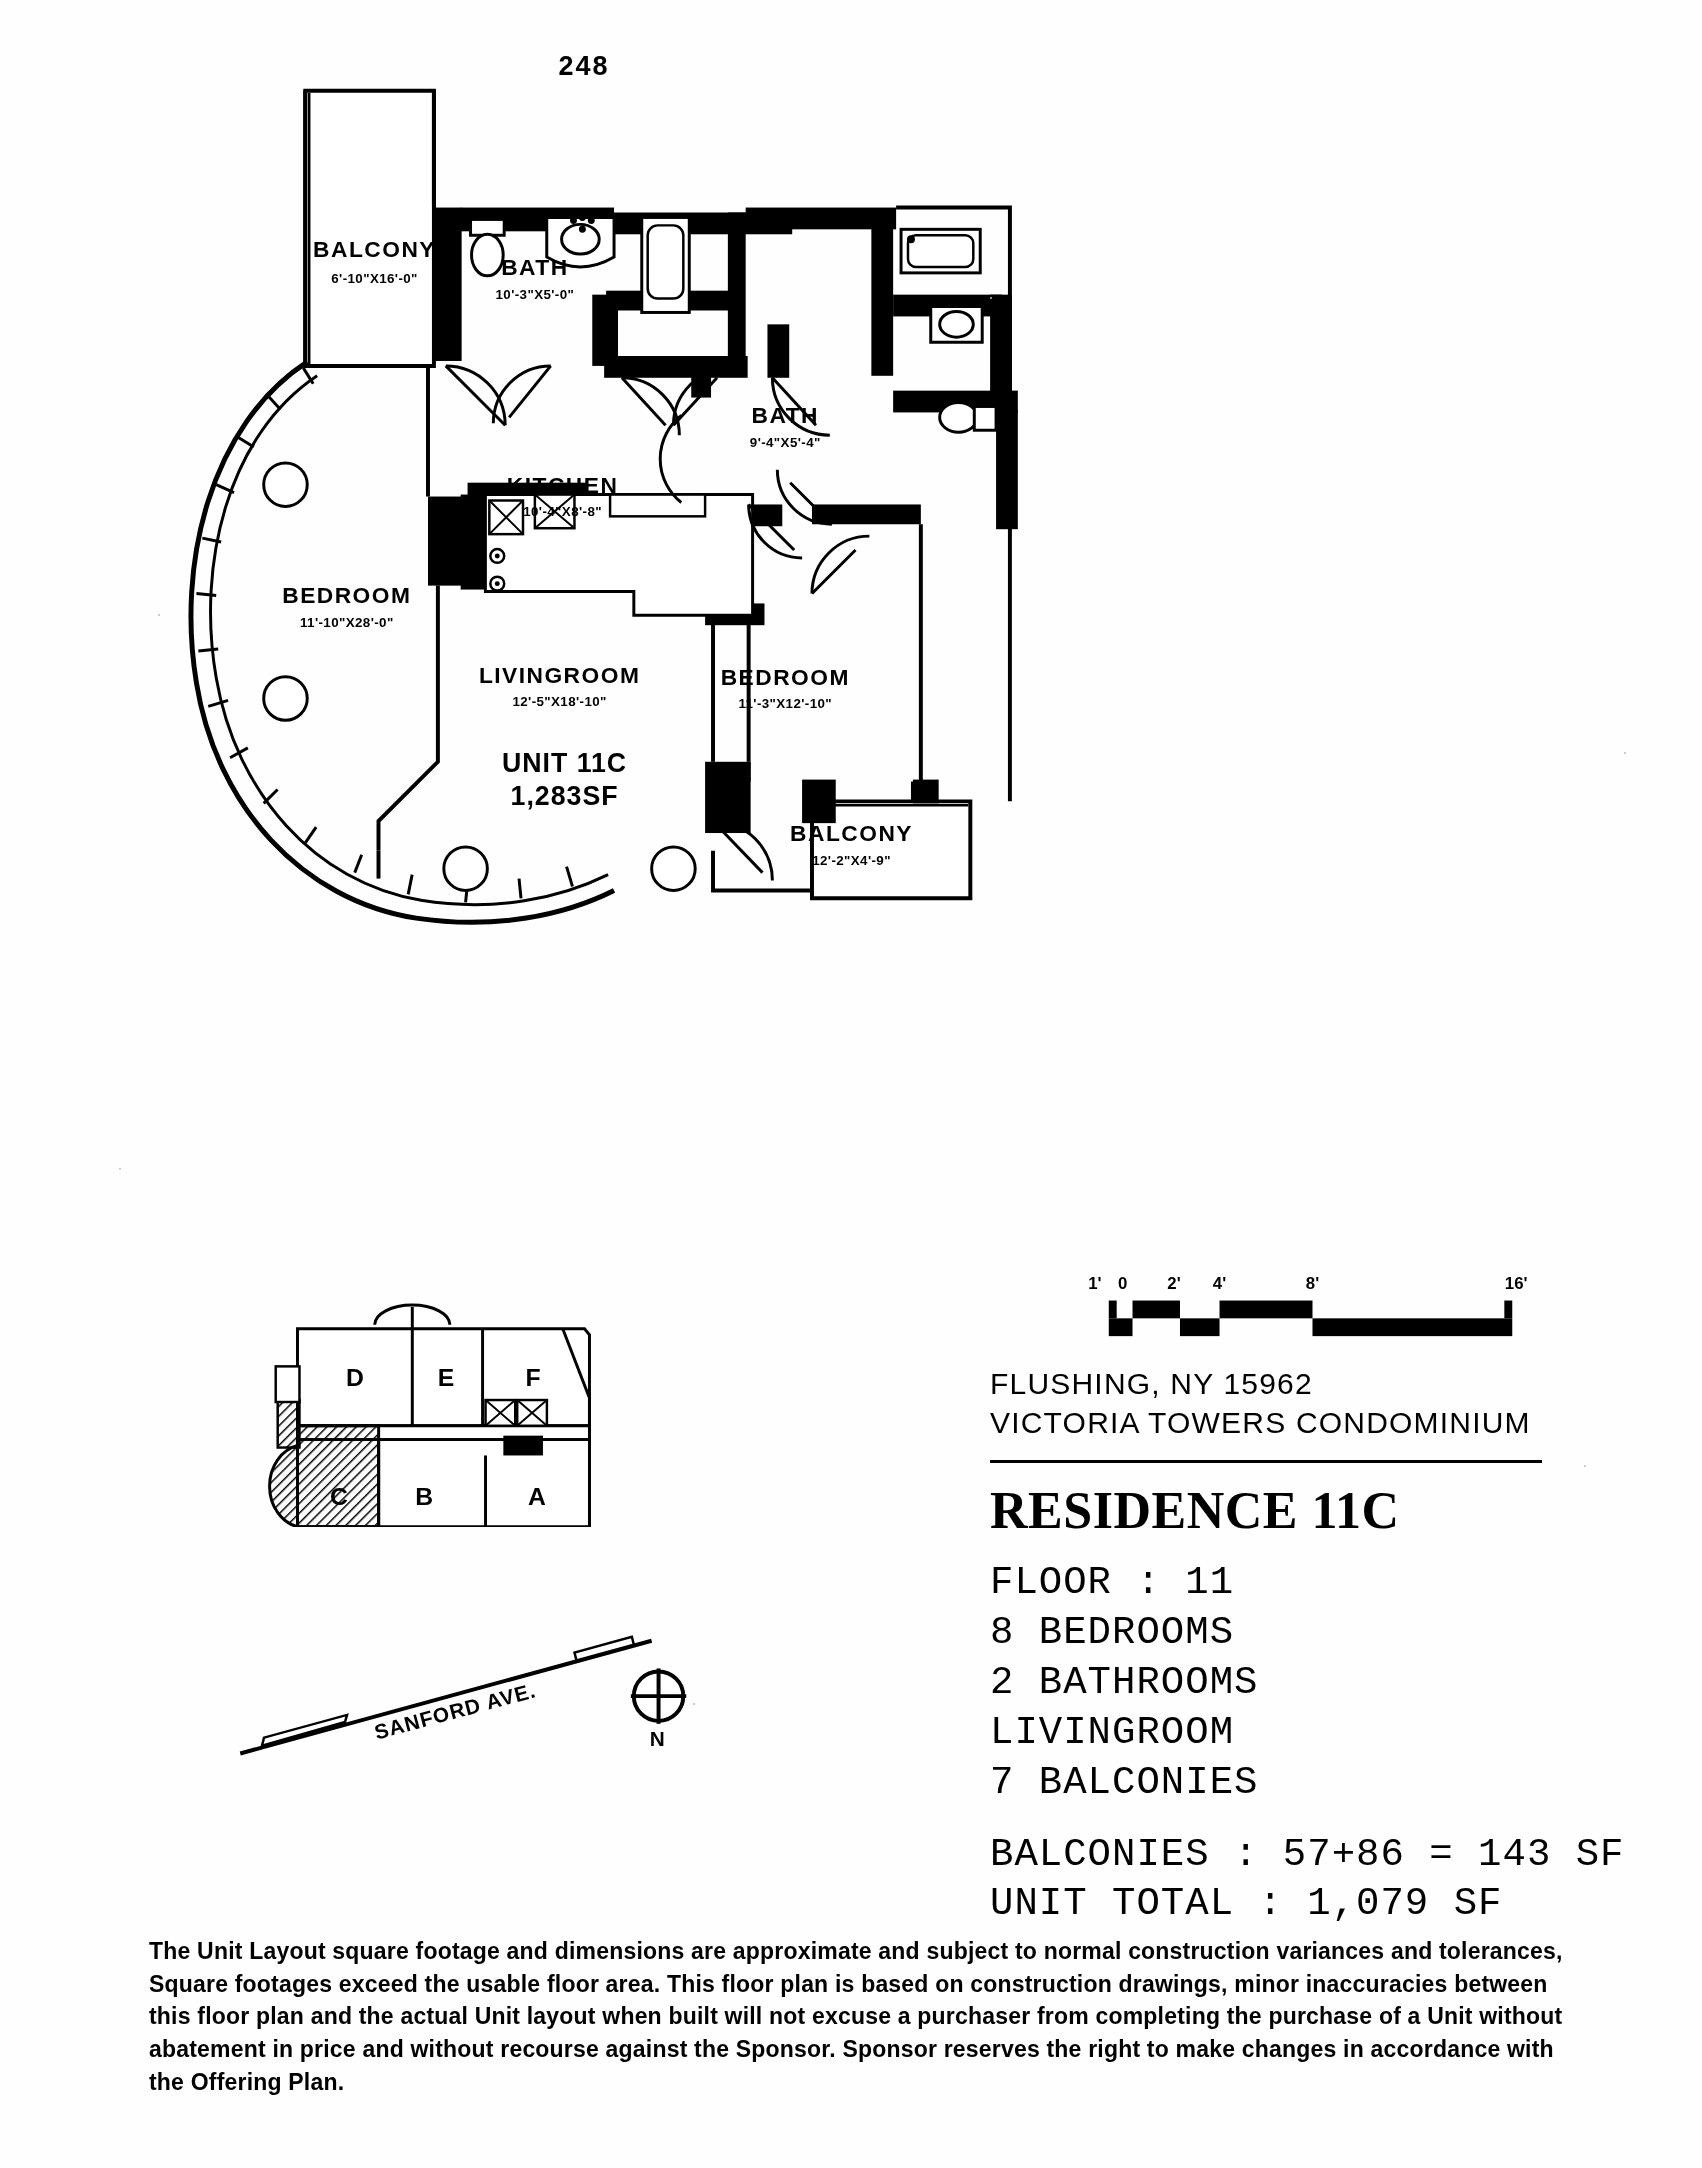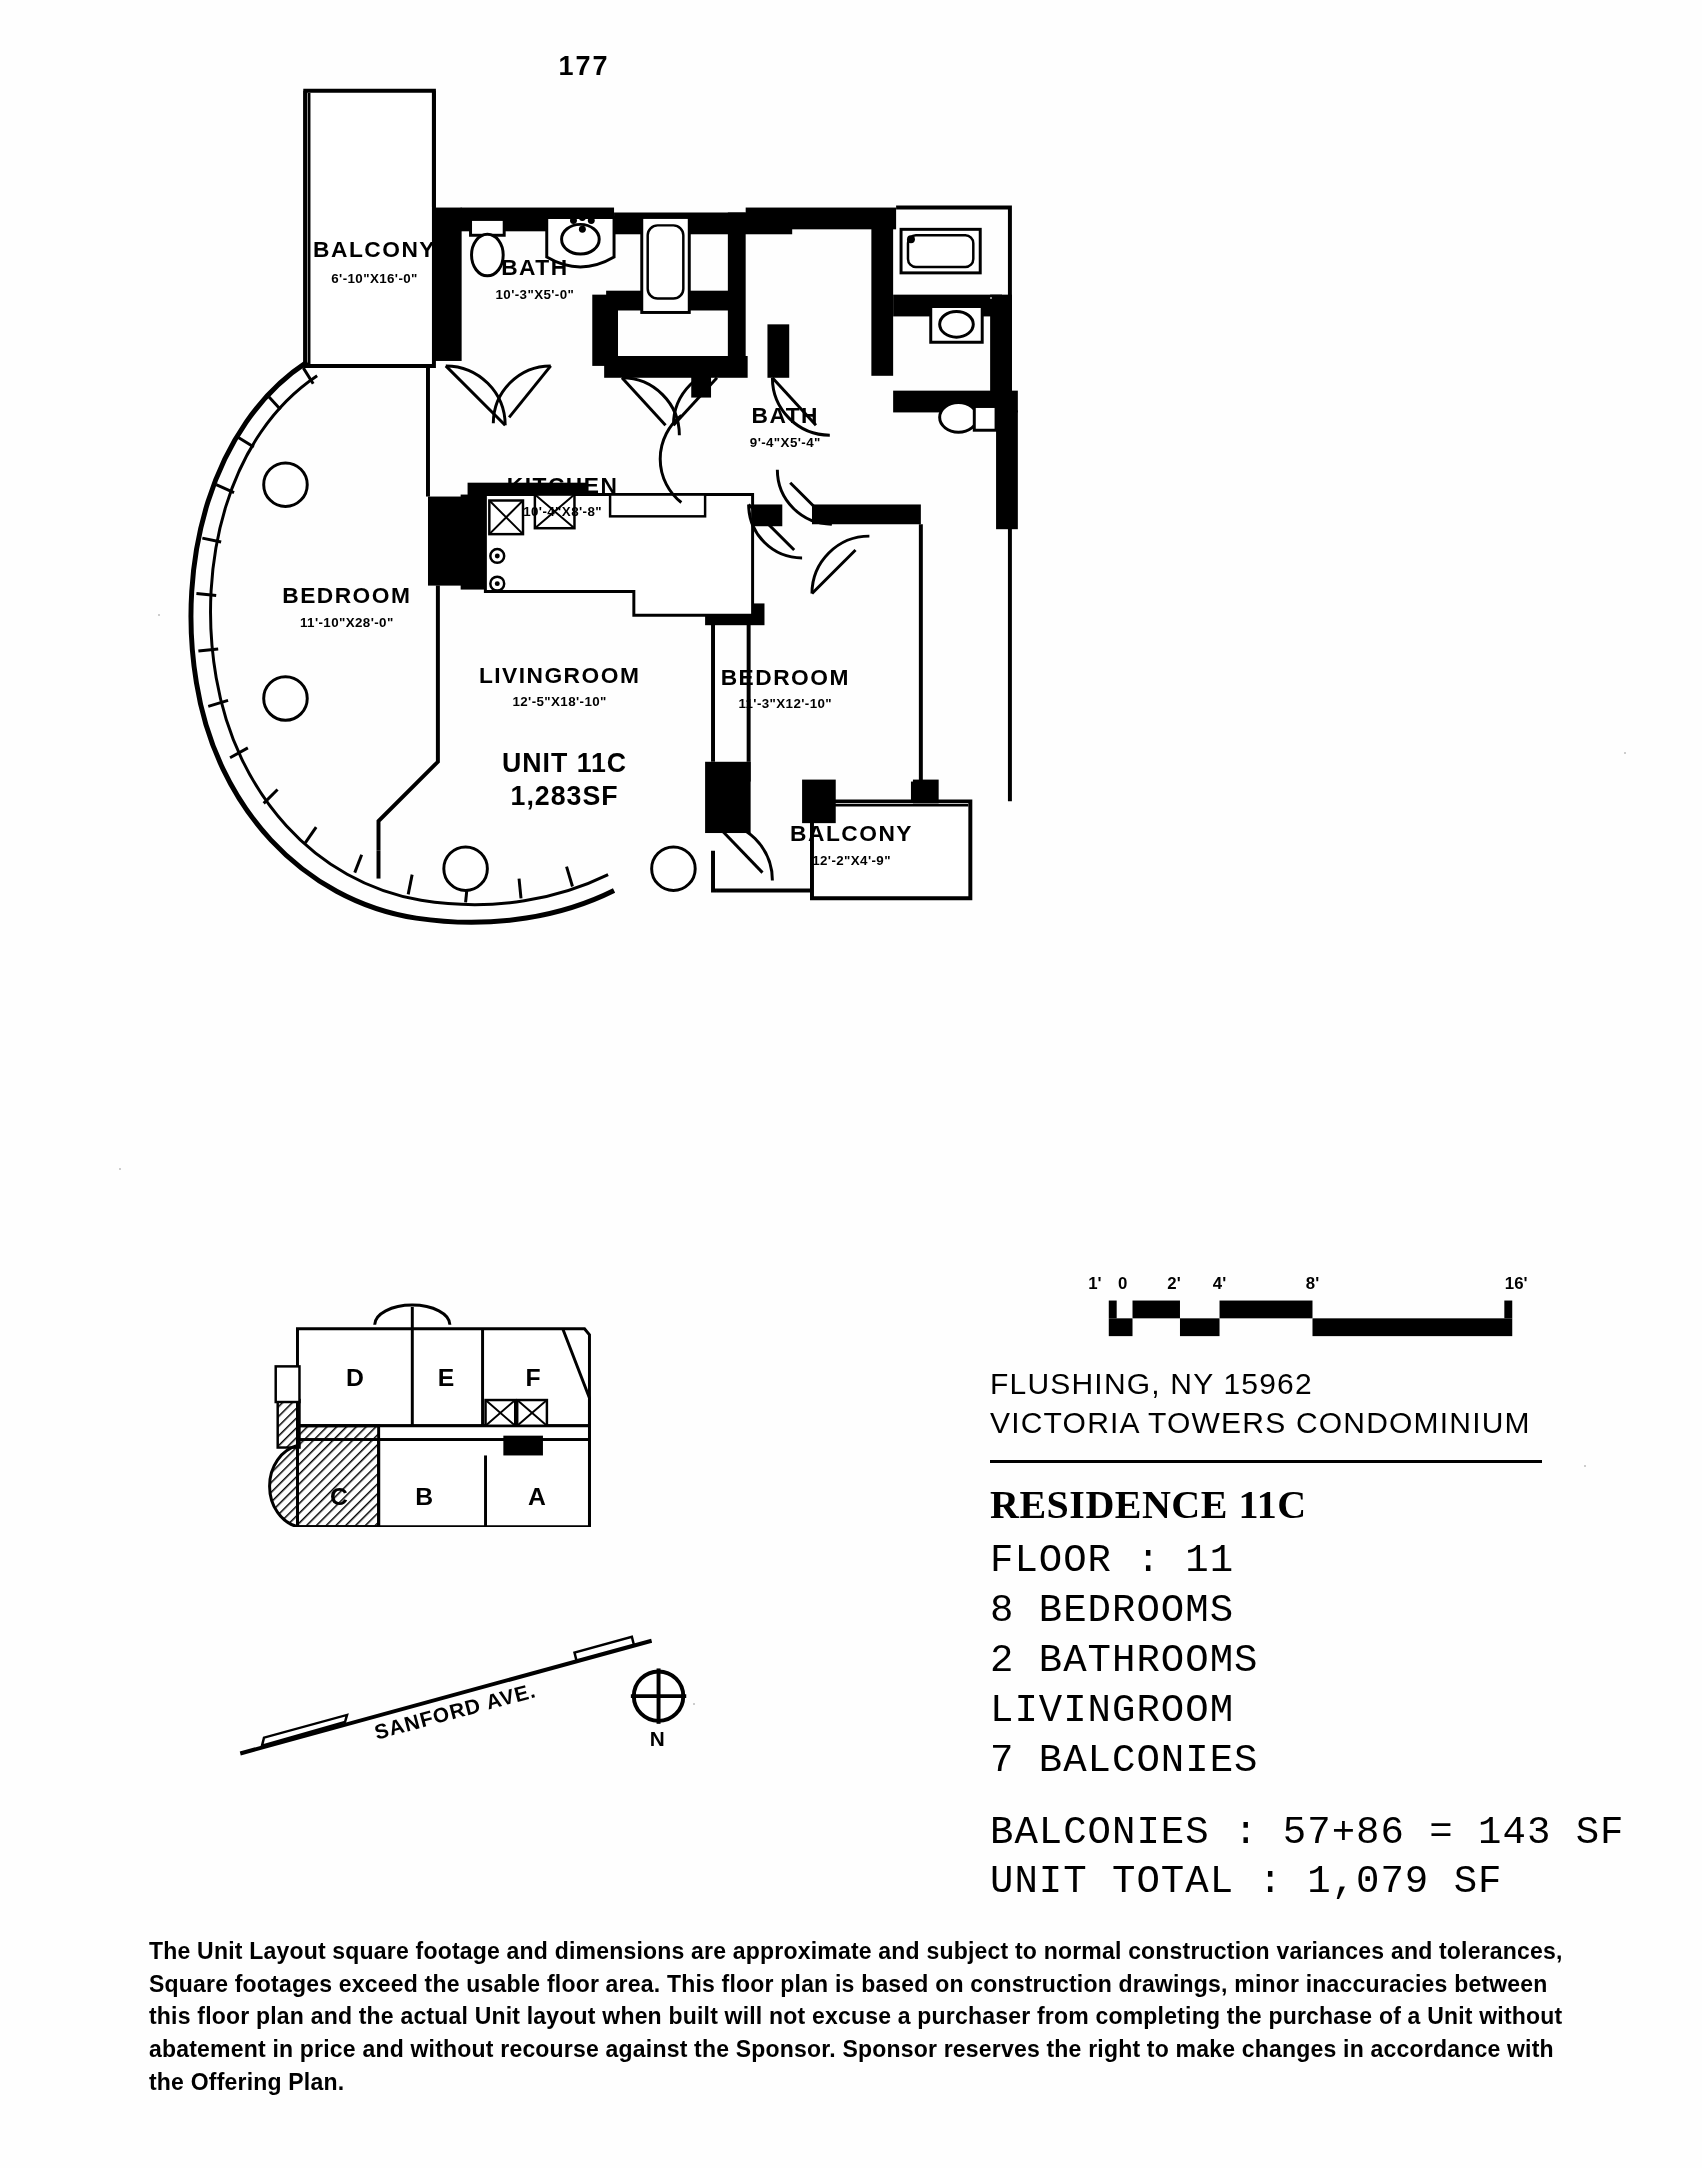--- a/index.html
+++ b/index.html
@@ -91,24 +91,24 @@
     white-space: nowrap;
   }
   .rule {
     border: none;
     border-top: 3px solid #000;
     margin: 18px 0 18px 0;
     width: 552px;
   }
   .residence-title {
     font-family: "Liberation Serif", serif;
-    font-size: 40px;
+    font-size: 52px;
     font-weight: 700;
     letter-spacing: 0.5px;
-    margin-bottom: 9px;
+    margin-bottom: 19px;
   }
   .spec-line {
     font-family: Liberation Mono, monospace;
     font-size: 39px;
     letter-spacing: 1px;
     line-height: 1.28;
     white-space: nowrap;
   }
   .spec-gap { height: 22px; }
   
@@ -129,21 +129,21 @@
     width: 2px; height: 2px;
     background: #bdbdbd;
     border-radius: 50%;
   }
 </style>
 </head>
 <body>
 
 <div class="page">
 
-  <div class="page-number">177</div>
+  <div class="page-number">248</div>
 
   <svg id="plan-svg" width="1287" height="1247" viewBox="0 0 1300 1260">
 
     <g>
       <path d="M 188 22 L 318 22 L 318 300 L 188 300 Z" fill="#fff" stroke="#000" stroke-width="4"></path>
 
       <path d="M 192 24 L 192 300" fill="none" stroke="#000" stroke-width="2.5"></path>
     </g>
 
     <g fill="#000">

